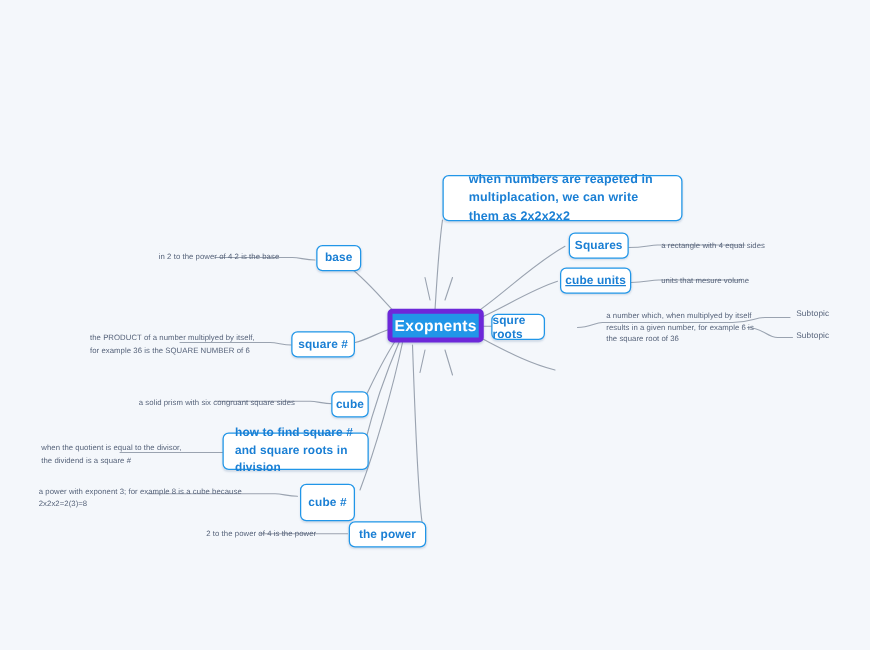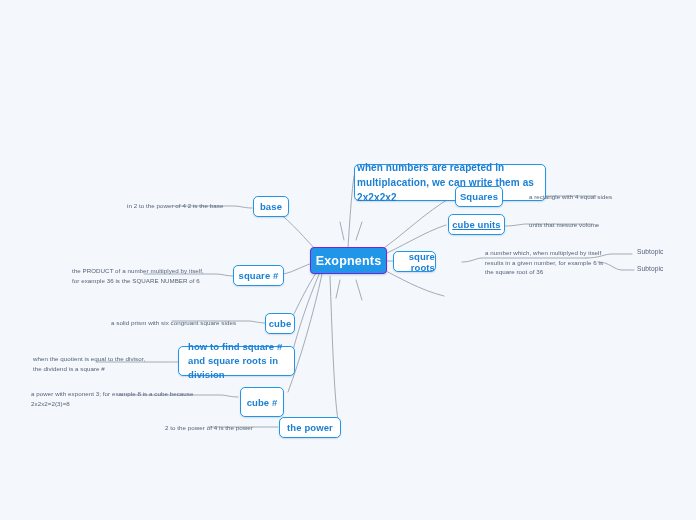--- a/index.html
+++ b/index.html
@@ -27,28 +27,28 @@
     pointer-events: none;
   }
 
   
   .node {
     position: absolute;
     box-sizing: border-box;
     display: flex;
     align-items: center;
     justify-content: center;
-    text-align: right;
+    text-align: left;
     white-space: pre-line;
   }
 
   
   .root-node {
     background: #2196e8;
-    border: 1px solid #6d28d9;
+    border: 4px solid #6d28d9;
     border-radius: 4px;
     color: #ffffff;
     font-weight: bold;
     font-size: 12.5px;
     letter-spacing: .2px;
     box-shadow: 0 1px 2px rgba(40,80,130,.25);
   }
 
   
   .topic-node {
@@ -66,22 +66,21 @@
     line-height: 1.45;
     text-align: left;
     justify-content: flex-start;
     padding: 1px 9px;
   }
   .topic-node.big {
     font-size: 10px;
     line-height: 1.5;
     text-align: left;
     justify-content: flex-start;
-    padding: 6px 2px;
-    margin-top: 24px;
+    padding: 6px 20px;
   }
 
   
   .leaf-node {
     position: absolute;
     box-sizing: border-box;
     color: #56637a;
     font-size: 6.2px;
     line-height: 1.55;
     letter-spacing: .05px;

